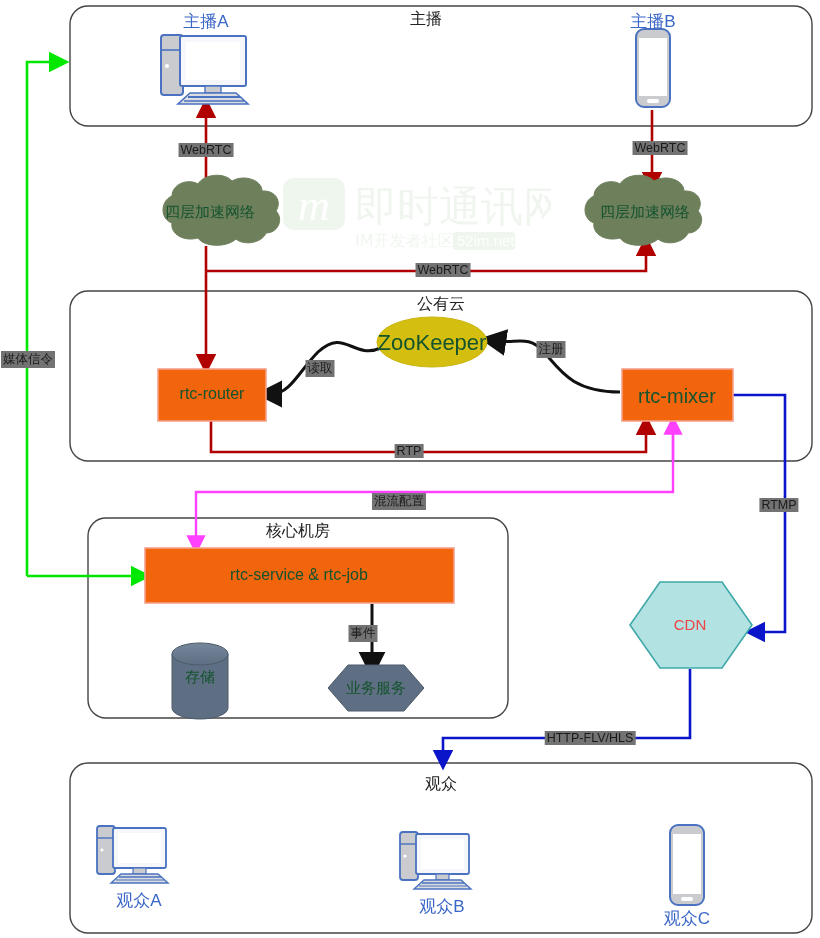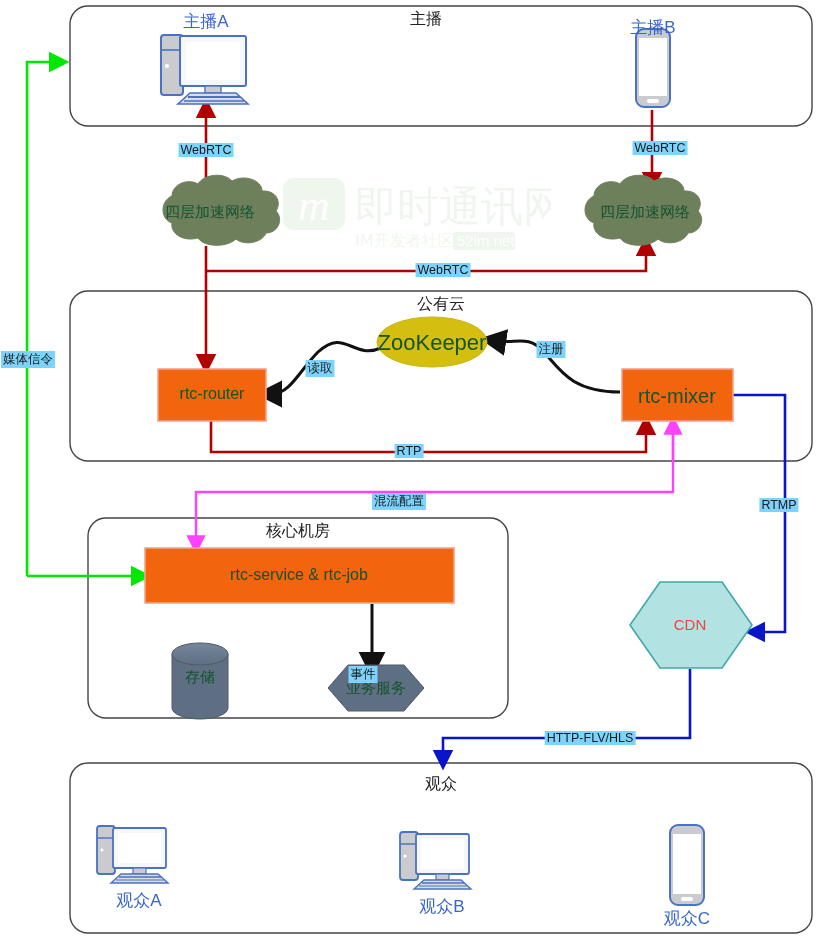--- a/index.html
+++ b/index.html
@@ -1,21 +1,21 @@
 <!DOCTYPE html>
 <html><head>
 <meta charset="utf-8">
 <style>
   html,body{margin:0;padding:0;background:#ffffff;}
   body{width:820px;height:938px;font-family:"Liberation Sans","DejaVu Sans",sans-serif;}
   #stage{position:relative;width:820px;height:938px;overflow:hidden;background:#fff;}
   #svgroot{position:absolute;left:0;top:0;width:820px;height:938px;}
   .txt{position:absolute;white-space:nowrap;}
   .grp-title{font-size:16px;color:#222;}
-  .edge-lbl{font-size:12.5px;color:#1a1a1a;background:#7dd3fc;padding:0 2px;}
+  .edge-lbl{font-size:12.5px;color:#1a1a1a;background:#737373;padding:0 2px;}
   .dev-lbl{font-size:17px;color:#3a66c8;}
   .node-lbl{color:#14532d;font-weight:normal;}
   .wm{position:absolute;left:283px;top:176px;width:268px;height:78px;opacity:.5;}
 </style>
 </head>
 <body>
 
 <div id="stage">
 
   <div class="wm">
@@ -155,21 +155,21 @@
       <rect x="681" y="897" width="12" height="4" rx="2" fill="#ffffff"></rect>
     </g>
   </svg>
 
   <div class="txt grp-title" style="left:426px;top:9px;transform:translateX(-50%);">主播</div>
   <div class="txt grp-title" style="left:441px;top:294px;transform:translateX(-50%);">公有云</div>
   <div class="txt grp-title" style="left:298px;top:521px;transform:translateX(-50%);">核心机房</div>
   <div class="txt grp-title" style="left:441px;top:774px;transform:translateX(-50%);">观众</div>
 
   <div class="txt dev-lbl" style="left:206px;top:10px;transform:translateX(-50%);">主播A</div>
-  <div class="txt dev-lbl" style="left:653px;top:10px;transform:translateX(-50%);margin-top:6px;">主播B</div>
+  <div class="txt dev-lbl" style="left:653px;top:10px;transform:translateX(-50%);">主播B</div>
 
   <div class="txt node-lbl" style="left:210px;top:203px;transform:translateX(-50%);font-size:15px;">四层加速网络</div>
   <div class="txt node-lbl" style="left:645px;top:203px;transform:translateX(-50%);font-size:15px;">四层加速网络</div>
 
   <div class="txt node-lbl" style="left:432px;top:330px;transform:translateX(-50%);font-size:22px;">ZooKeeper</div>
   <div class="txt node-lbl" style="left:212px;top:385px;transform:translateX(-50%);font-size:16px;">rtc-router</div>
   <div class="txt node-lbl" style="left:677px;top:385px;transform:translateX(-50%);font-size:20px;">rtc-mixer</div>
   <div class="txt node-lbl" style="left:299px;top:566px;transform:translateX(-50%);font-size:16px;">rtc-service  &amp; rtc-job</div>
 
   <div class="txt node-lbl" style="left:200px;top:668px;transform:translateX(-50%);font-size:15px;">存储</div>
@@ -181,17 +181,17 @@
   <div class="txt dev-lbl" style="left:687px;top:907px;transform:translateX(-50%);">观众C</div>
 
   <div class="txt edge-lbl" style="left:206px;top:143px;transform:translateX(-50%);">WebRTC</div>
   <div class="txt edge-lbl" style="left:660px;top:141px;transform:translateX(-50%);">WebRTC</div>
   <div class="txt edge-lbl" style="left:443px;top:263px;transform:translateX(-50%);">WebRTC</div>
   <div class="txt edge-lbl" style="left:409px;top:444px;transform:translateX(-50%);">RTP</div>
   <div class="txt edge-lbl" style="left:320px;top:360px;transform:translateX(-50%);">读取</div>
   <div class="txt edge-lbl" style="left:551px;top:341px;transform:translateX(-50%);">注册</div>
   <div class="txt edge-lbl" style="left:28px;top:351px;transform:translateX(-50%);text-align:center;">媒体信令</div>
   <div class="txt edge-lbl" style="left:399px;top:493px;transform:translateX(-50%);">混流配置</div>
-  <div class="txt edge-lbl" style="left:363px;top:625px;transform:translateX(-50%);margin-top:41px;">事件</div>
+  <div class="txt edge-lbl" style="left:363px;top:625px;transform:translateX(-50%);">事件</div>
   <div class="txt edge-lbl" style="left:779px;top:498px;transform:translateX(-50%);">RTMP</div>
   <div class="txt edge-lbl" style="left:590px;top:731px;transform:translateX(-50%);">HTTP-FLV/HLS</div>
 
 </div>
 
 </body></html>

